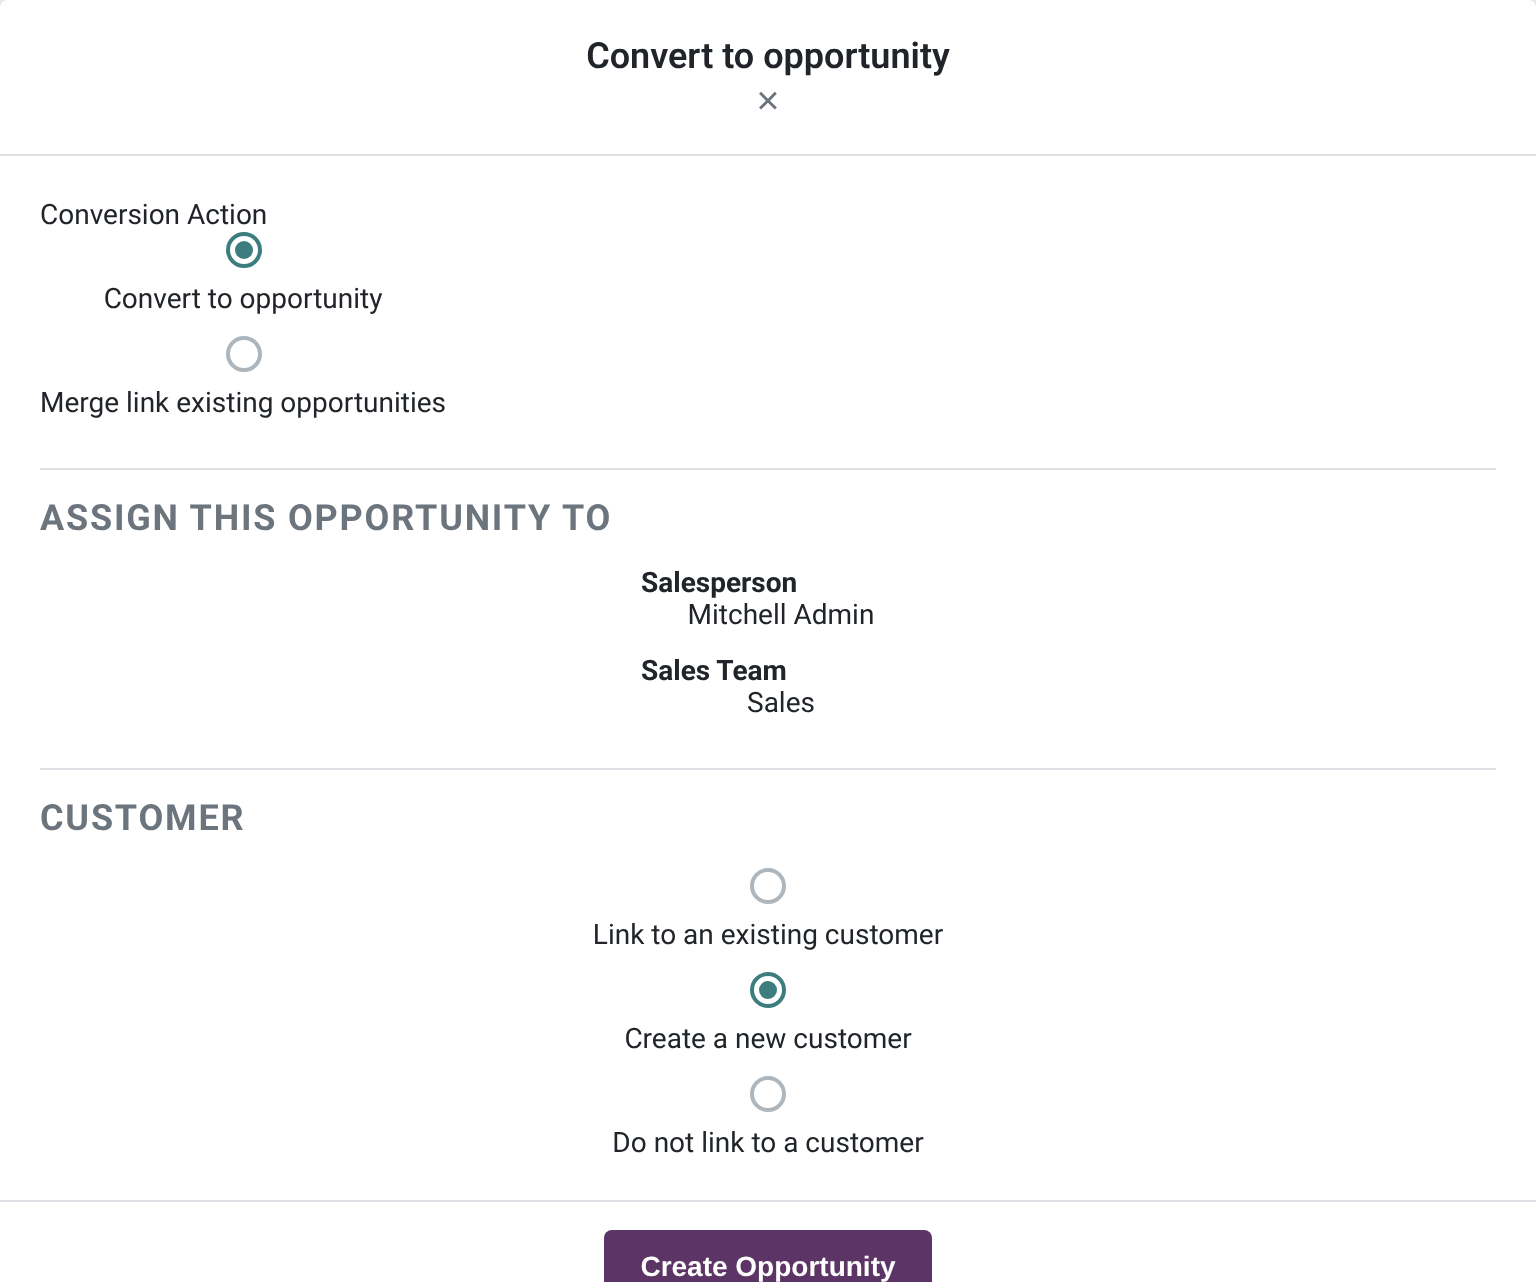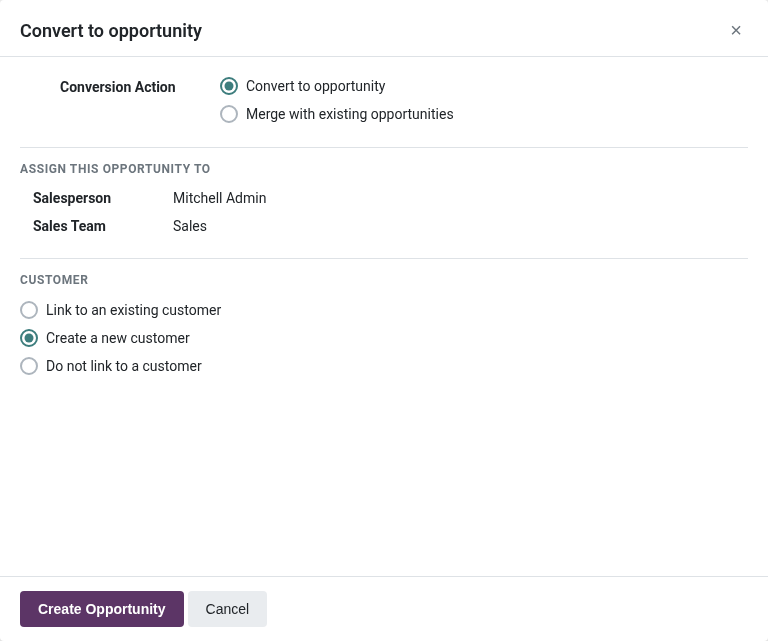--- a/index.html
+++ b/index.html
@@ -1,18 +1,19 @@
 <!DOCTYPE html>
 <html><head>
   <meta charset="utf-8">
   <style>
     * {
       box-sizing: border-box;
       margin: 0;
       padding: 0;
+      flex-direction: column;
     }
 
     body {
       font-family: -apple-system, BlinkMacSystemFont, 'Segoe UI', Roboto, sans-serif;
       background: #f0f0f0;
       display: flex;
       align-items: center;
       justify-content: center;
       min-height: 100vh;
       font-size: 14px;
@@ -59,25 +60,24 @@
       flex: 1;
     }
 
     .conversion-action-row {
       display: flex;
       align-items: flex-start;
       margin-bottom: 24px;
     }
 
     .field-label-bold {
-      font-weight: 700;
+      font-weight: 400;
       font-size: 14px;
       min-width: 160px;
       padding-top: 2px;
-      margin-left: 40px;
     }
 
     .radio-group {
       display: flex;
       flex-direction: column;
       gap: 10px;
     }
 
     .radio-option {
       display: flex;
@@ -120,21 +120,21 @@
       color: #212529;
     }
 
     .section-divider {
       border: none;
       border-top: 1px solid #dee2e6;
       margin: 4px 0 14px 0;
     }
 
     .section-heading {
-      font-size: 12px;
+      font-size: 18px;
       font-weight: 700;
       color: #6c757d;
       letter-spacing: 0.05em;
       text-transform: uppercase;
       margin-bottom: 14px;
     }
 
     .form-section {
       margin-bottom: 24px;
     }
@@ -206,21 +206,21 @@
 
     <div class="conversion-action-row">
       <span class="field-label-bold">Conversion Action</span>
       <div class="radio-group">
         <label class="radio-option">
           <span class="radio-input checked"></span>
           <span class="radio-label">Convert to opportunity</span>
         </label>
         <label class="radio-option">
           <span class="radio-input"></span>
-          <span class="radio-label">Merge with existing opportunities</span>
+          <span class="radio-label">Merge link existing opportunities</span>
         </label>
       </div>
     </div>
 
     <div class="form-section">
       <hr class="section-divider">
       <div class="section-heading">ASSIGN THIS OPPORTUNITY TO</div>
       <div class="form-row">
         <span class="form-field-label">Salesperson</span>
         <span class="form-field-value">Mitchell Admin</span>

